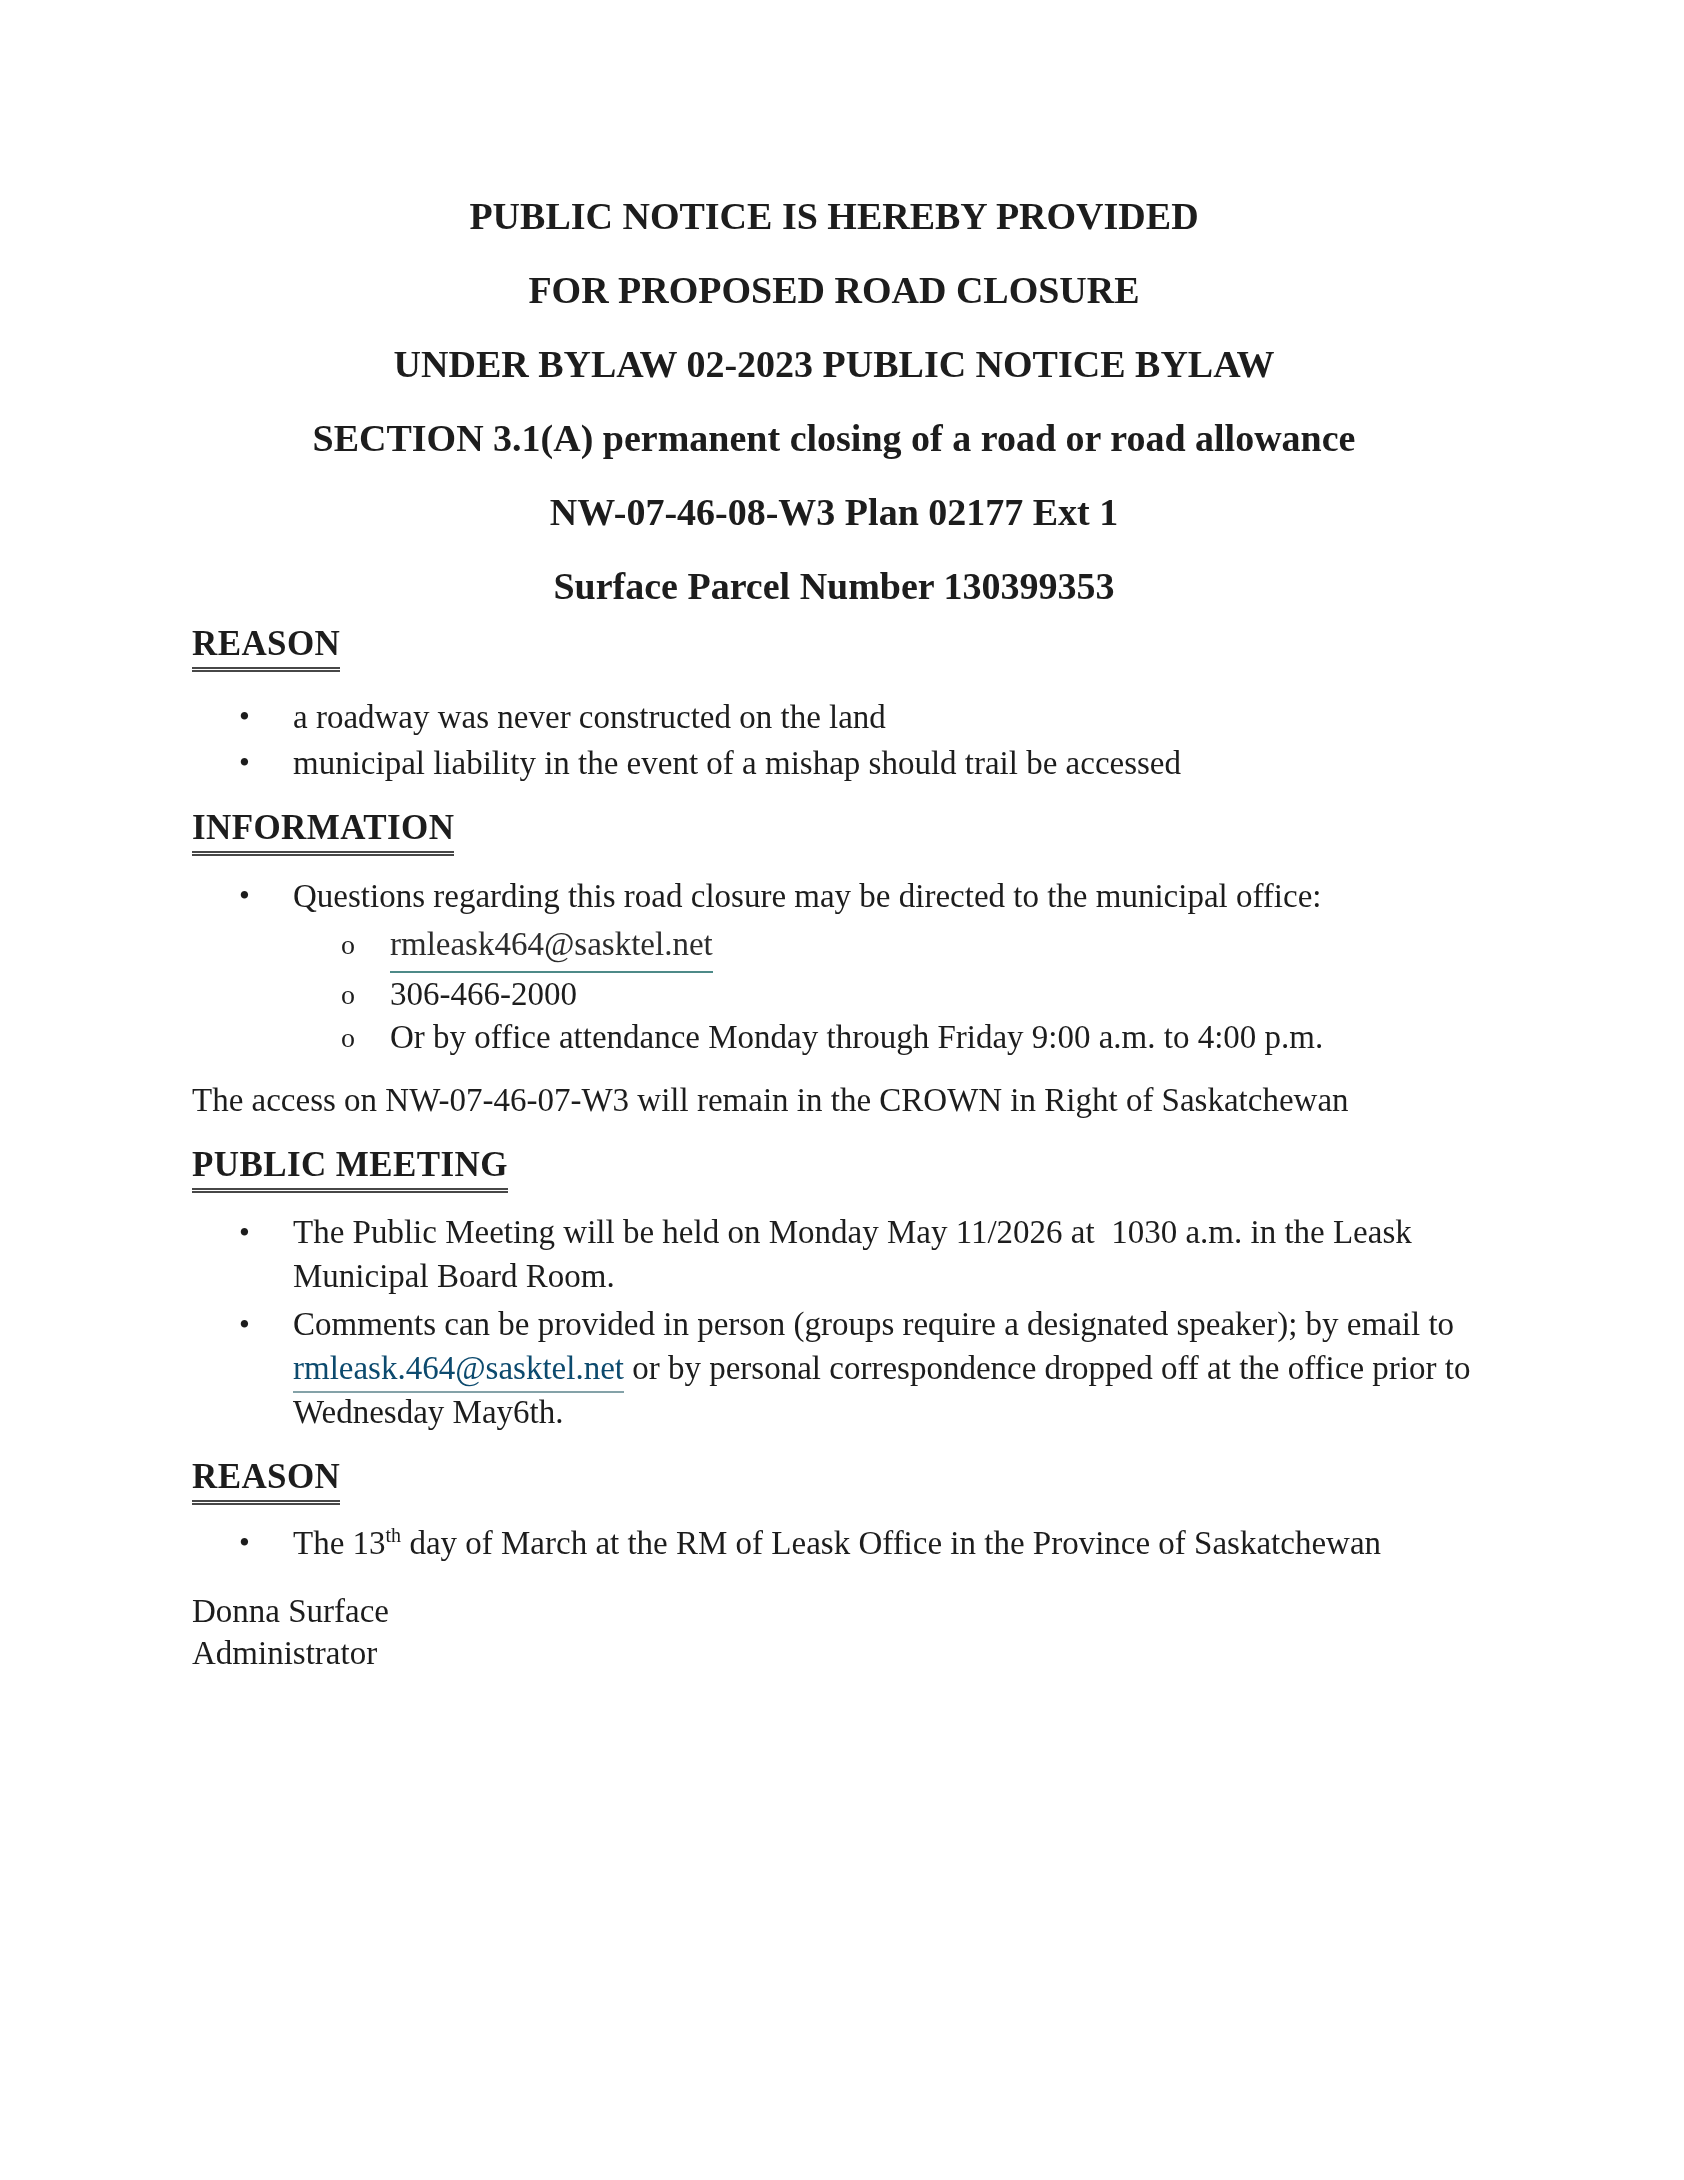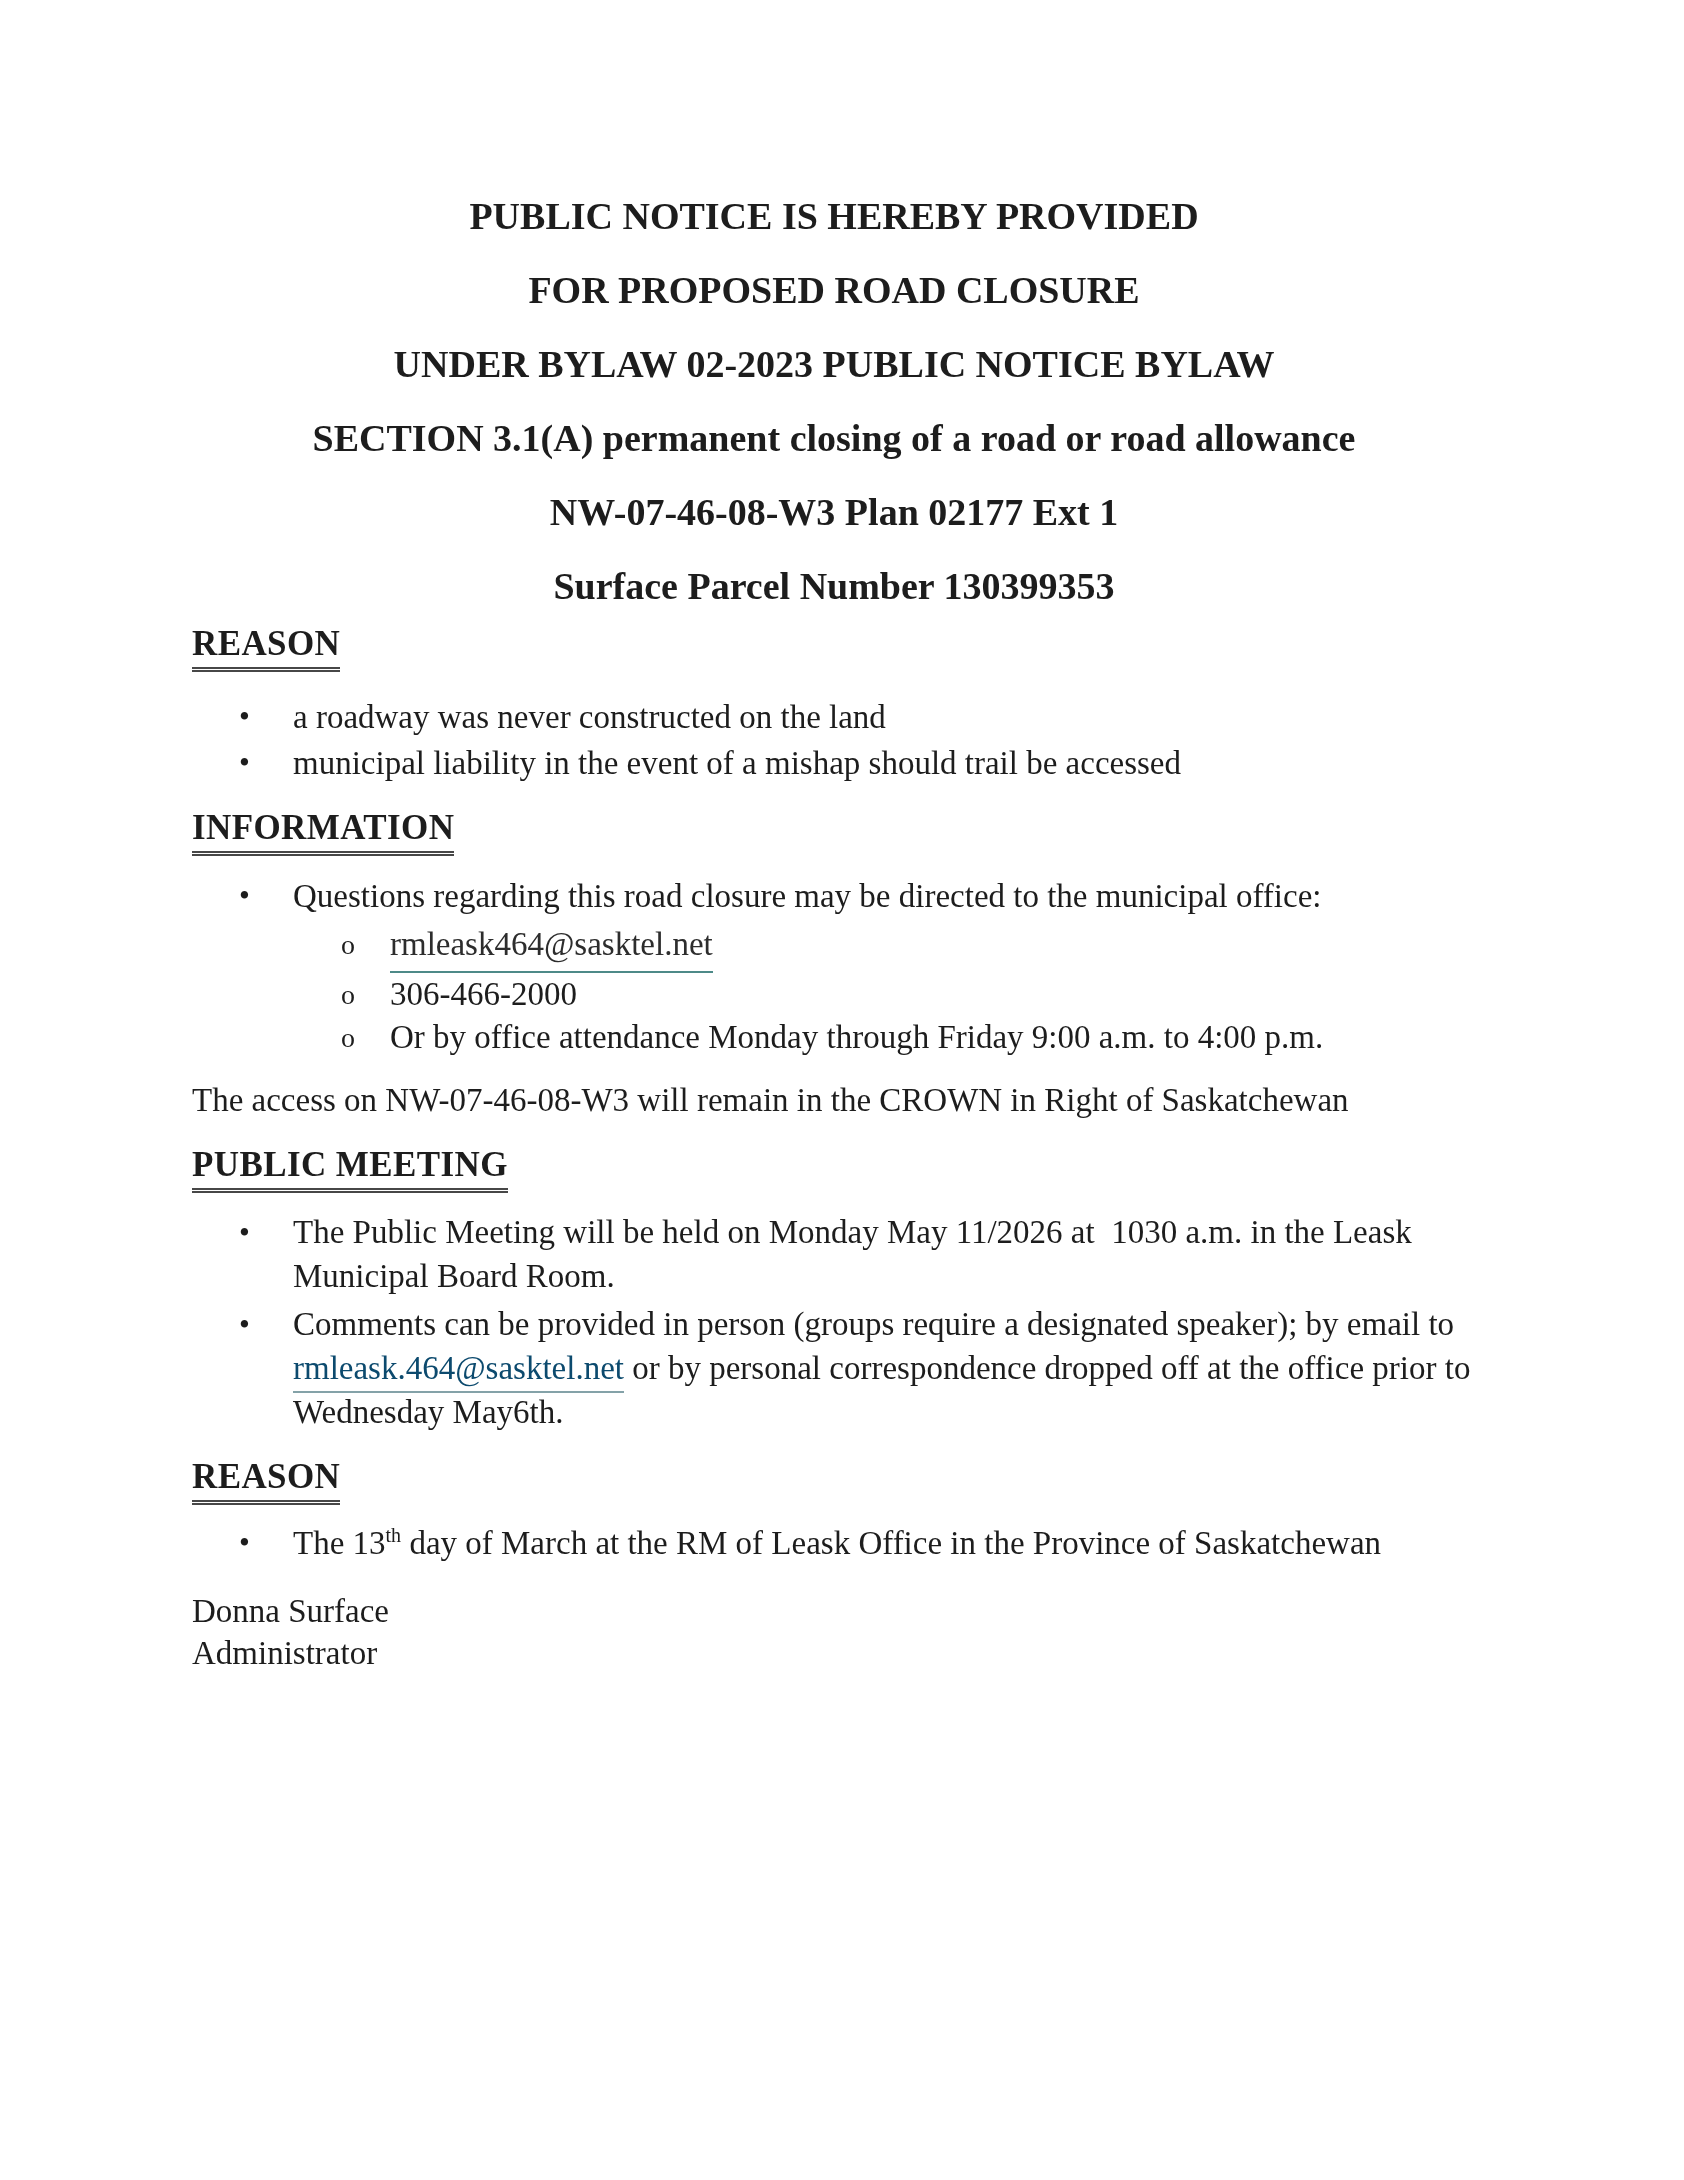--- a/index.html
+++ b/index.html
@@ -174,21 +174,21 @@
     </div>
     <div class="bullet sub">
       <span class="marker">o</span>
       <span class="bt">306-466-2000</span>
     </div>
     <div class="bullet sub">
       <span class="marker">o</span>
       <span class="bt">Or by office attendance Monday through Friday 9:00 a.m. to 4:00 p.m.</span>
     </div>
 
-    <p class="para">The access on NW-07-46-08-W3 will remain in the CROWN in Right of Saskatchewan</p>
+    <p class="para">The access on NW-07-46-07-W3 will remain in the CROWN in Right of Saskatchewan</p>
 
     <div class="h h-pm">
       <span>PUBLIC MEETING</span>
     </div>
 
     <div class="bullet mt-pm-b1">
       <span class="marker">•</span>
       <span class="bt bt-wrap">The Public Meeting will be held on Monday May 11/2026 at  1030 a.m. in the Leask Municipal Board Room.</span>
     </div>
 

